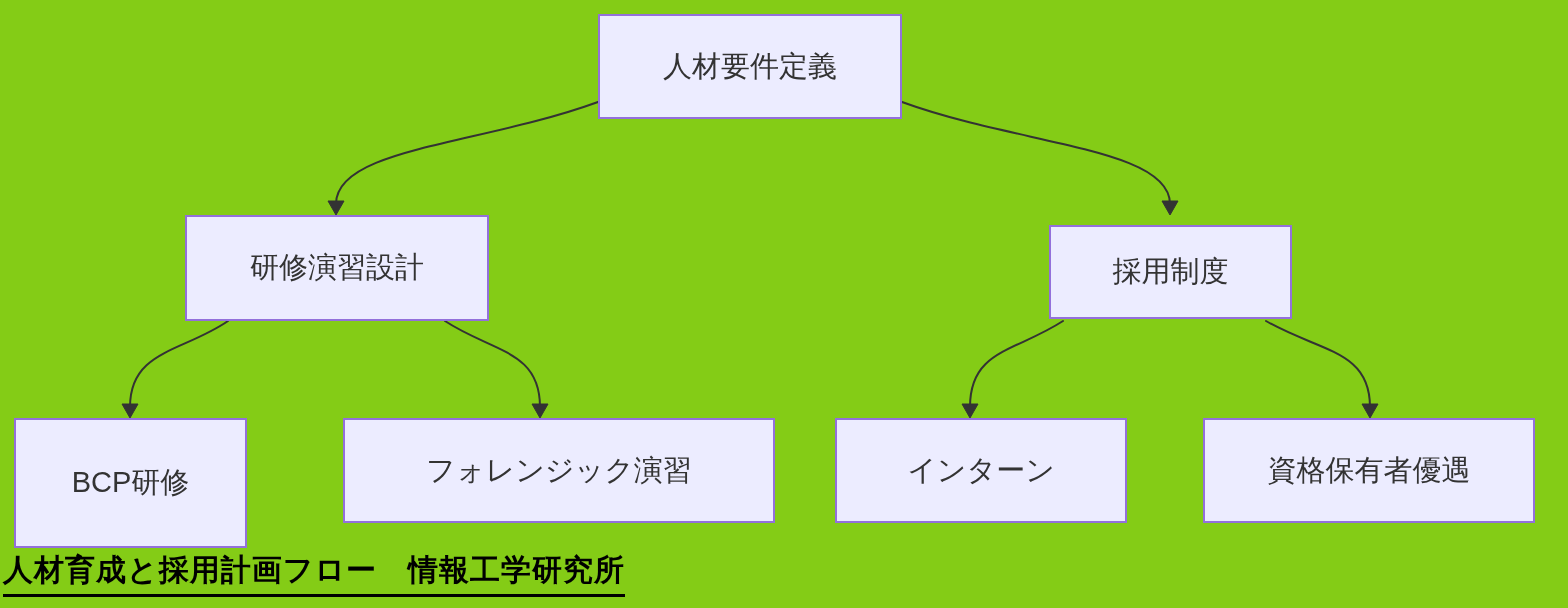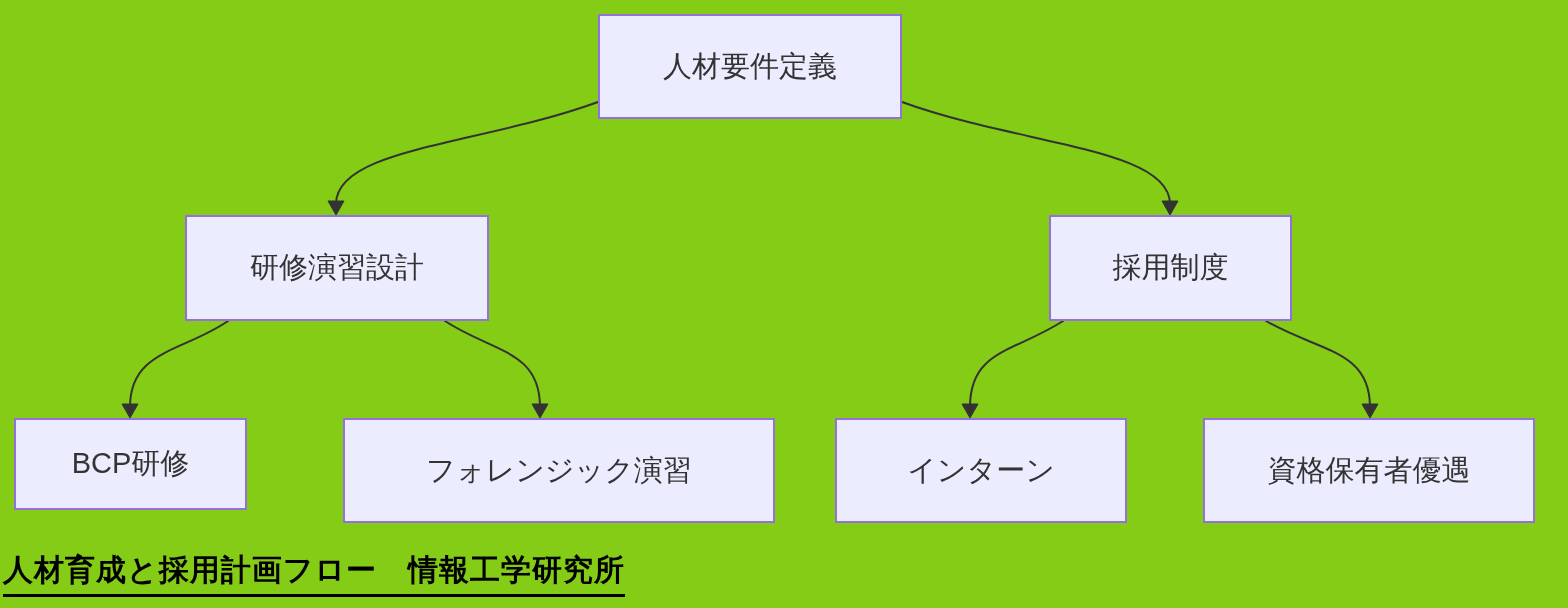--- a/index.html
+++ b/index.html
@@ -43,22 +43,22 @@
     align-items: center;
     justify-content: center;
     color: #333333;
     font-size: 29px;
     text-align: center;
     white-space: nowrap;
   }
   
   .node-requirements   { left: 598px;  top: 14px;  width: 304px; height: 105px; }
   .node-training       { left: 185px;  top: 215px; width: 304px; height: 106px; }
-  .node-recruitment    { left: 1049px; top: 215px; width: 243px; height: 106px; }
-  .node-bcp            { left: 14px;   top: 418px; width: 233px; height: 92px; }
+  .node-recruitment    { left: 1049px; top: 225px; width: 243px; height: 94px; }
+  .node-bcp            { left: 14px;   top: 418px; width: 233px; height: 130px; }
   .node-forensic       { left: 343px;  top: 418px; width: 432px; height: 105px; }
   .node-intern         { left: 835px;  top: 418px; width: 292px; height: 105px; }
   .node-qualified      { left: 1203px; top: 418px; width: 332px; height: 105px; }
 
   .caption {
     position: absolute;
     left: 3px;
     top: 552px;
     color: #000000;
     font-size: 30px;

